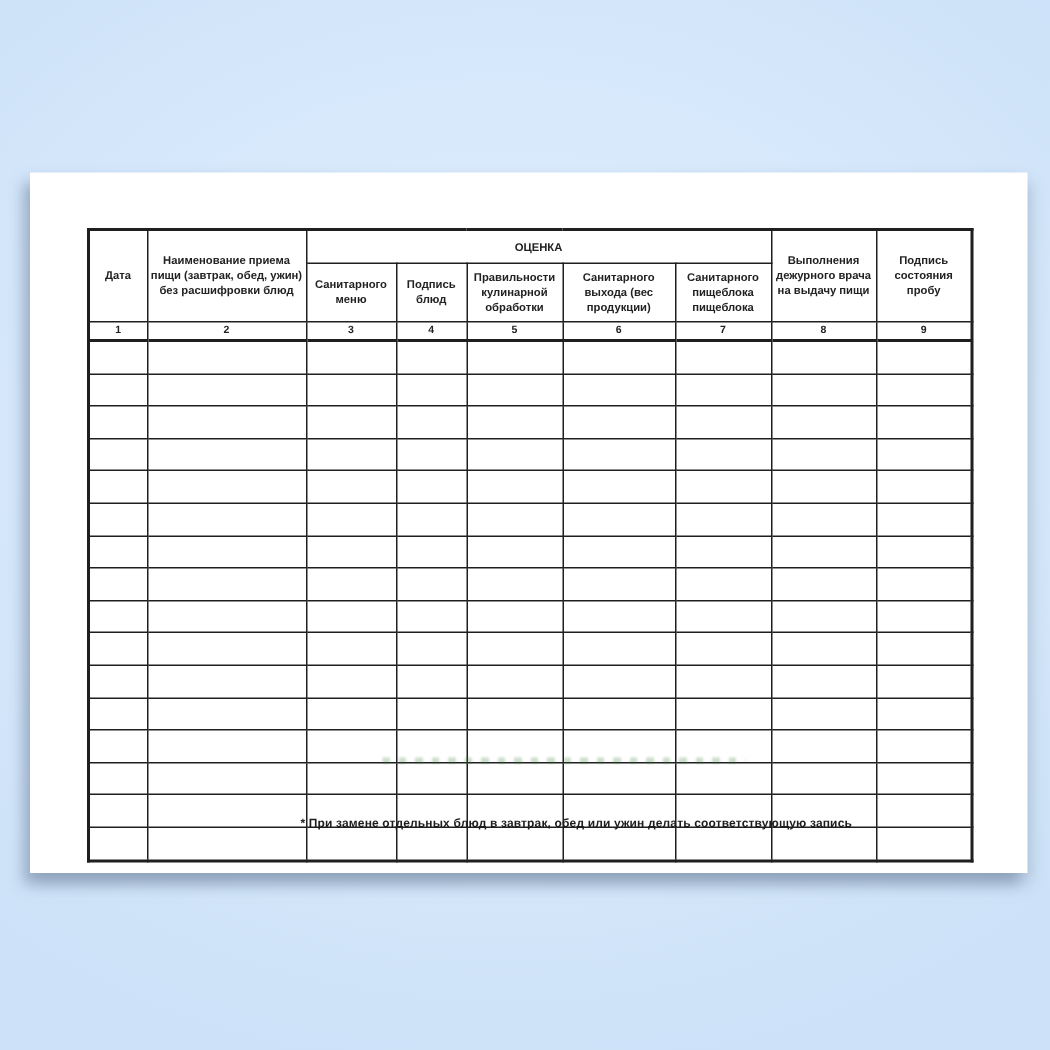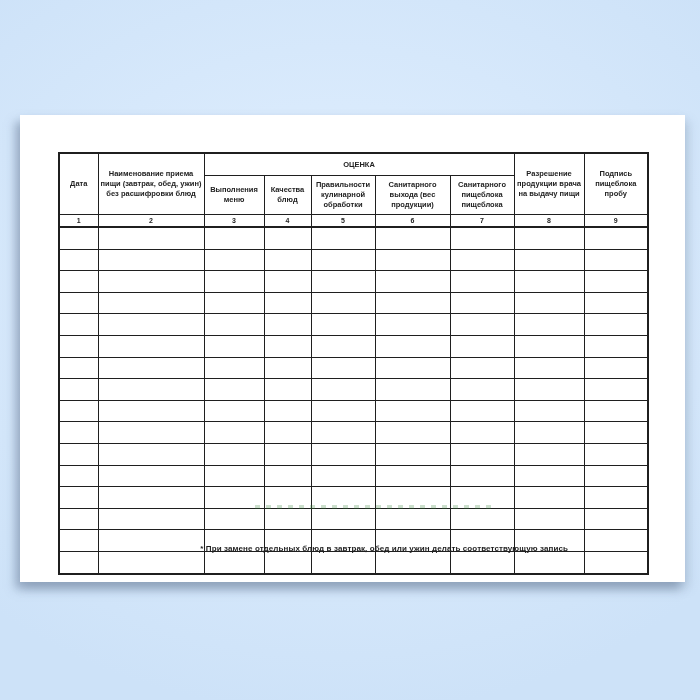--- a/index.html
+++ b/index.html
@@ -85,26 +85,26 @@
         <col style="width:75px">
       <col style="width:64px">
         <col style="width:70px">
         <col style="width:64px">
     </colgroup>
     <thead>
       <tr class="band">
         <th class="hdr" rowspan="2">Дата</th>
         <th class="hdr" rowspan="2">Наименование приема пищи (завтрак, обед, ужин) без расшифровки блюд</th>
         <th class="hdr" colspan="5">ОЦЕНКА</th>
-        <th class="hdr" rowspan="2">Разрешение продукции врача на выдачу пищи</th>
-        <th class="hdr" rowspan="2">Подпись пищеблока пробу</th>
+        <th class="hdr" rowspan="2">Выполнения дежурного врача на выдачу пищи</th>
+        <th class="hdr" rowspan="2">Подпись состояния пробу</th>
       </tr>
       <tr class="sub">
-        <th class="hdr">Выполнения меню</th>
-        <th class="hdr">Качества блюд</th>
+        <th class="hdr">Санитарного меню</th>
+        <th class="hdr">Подпись блюд</th>
         <th class="hdr">Правильности кулинарной обработки</th>
         <th class="hdr">Санитарного выхода (вес продукции)</th>
         <th class="hdr">Санитарного пищеблока пищеблока</th>
       </tr>
       <tr class="nums">
         <td>1</td>
         <td>2</td>
         <td>3</td>
         <td>4</td>
         <td>5</td>

